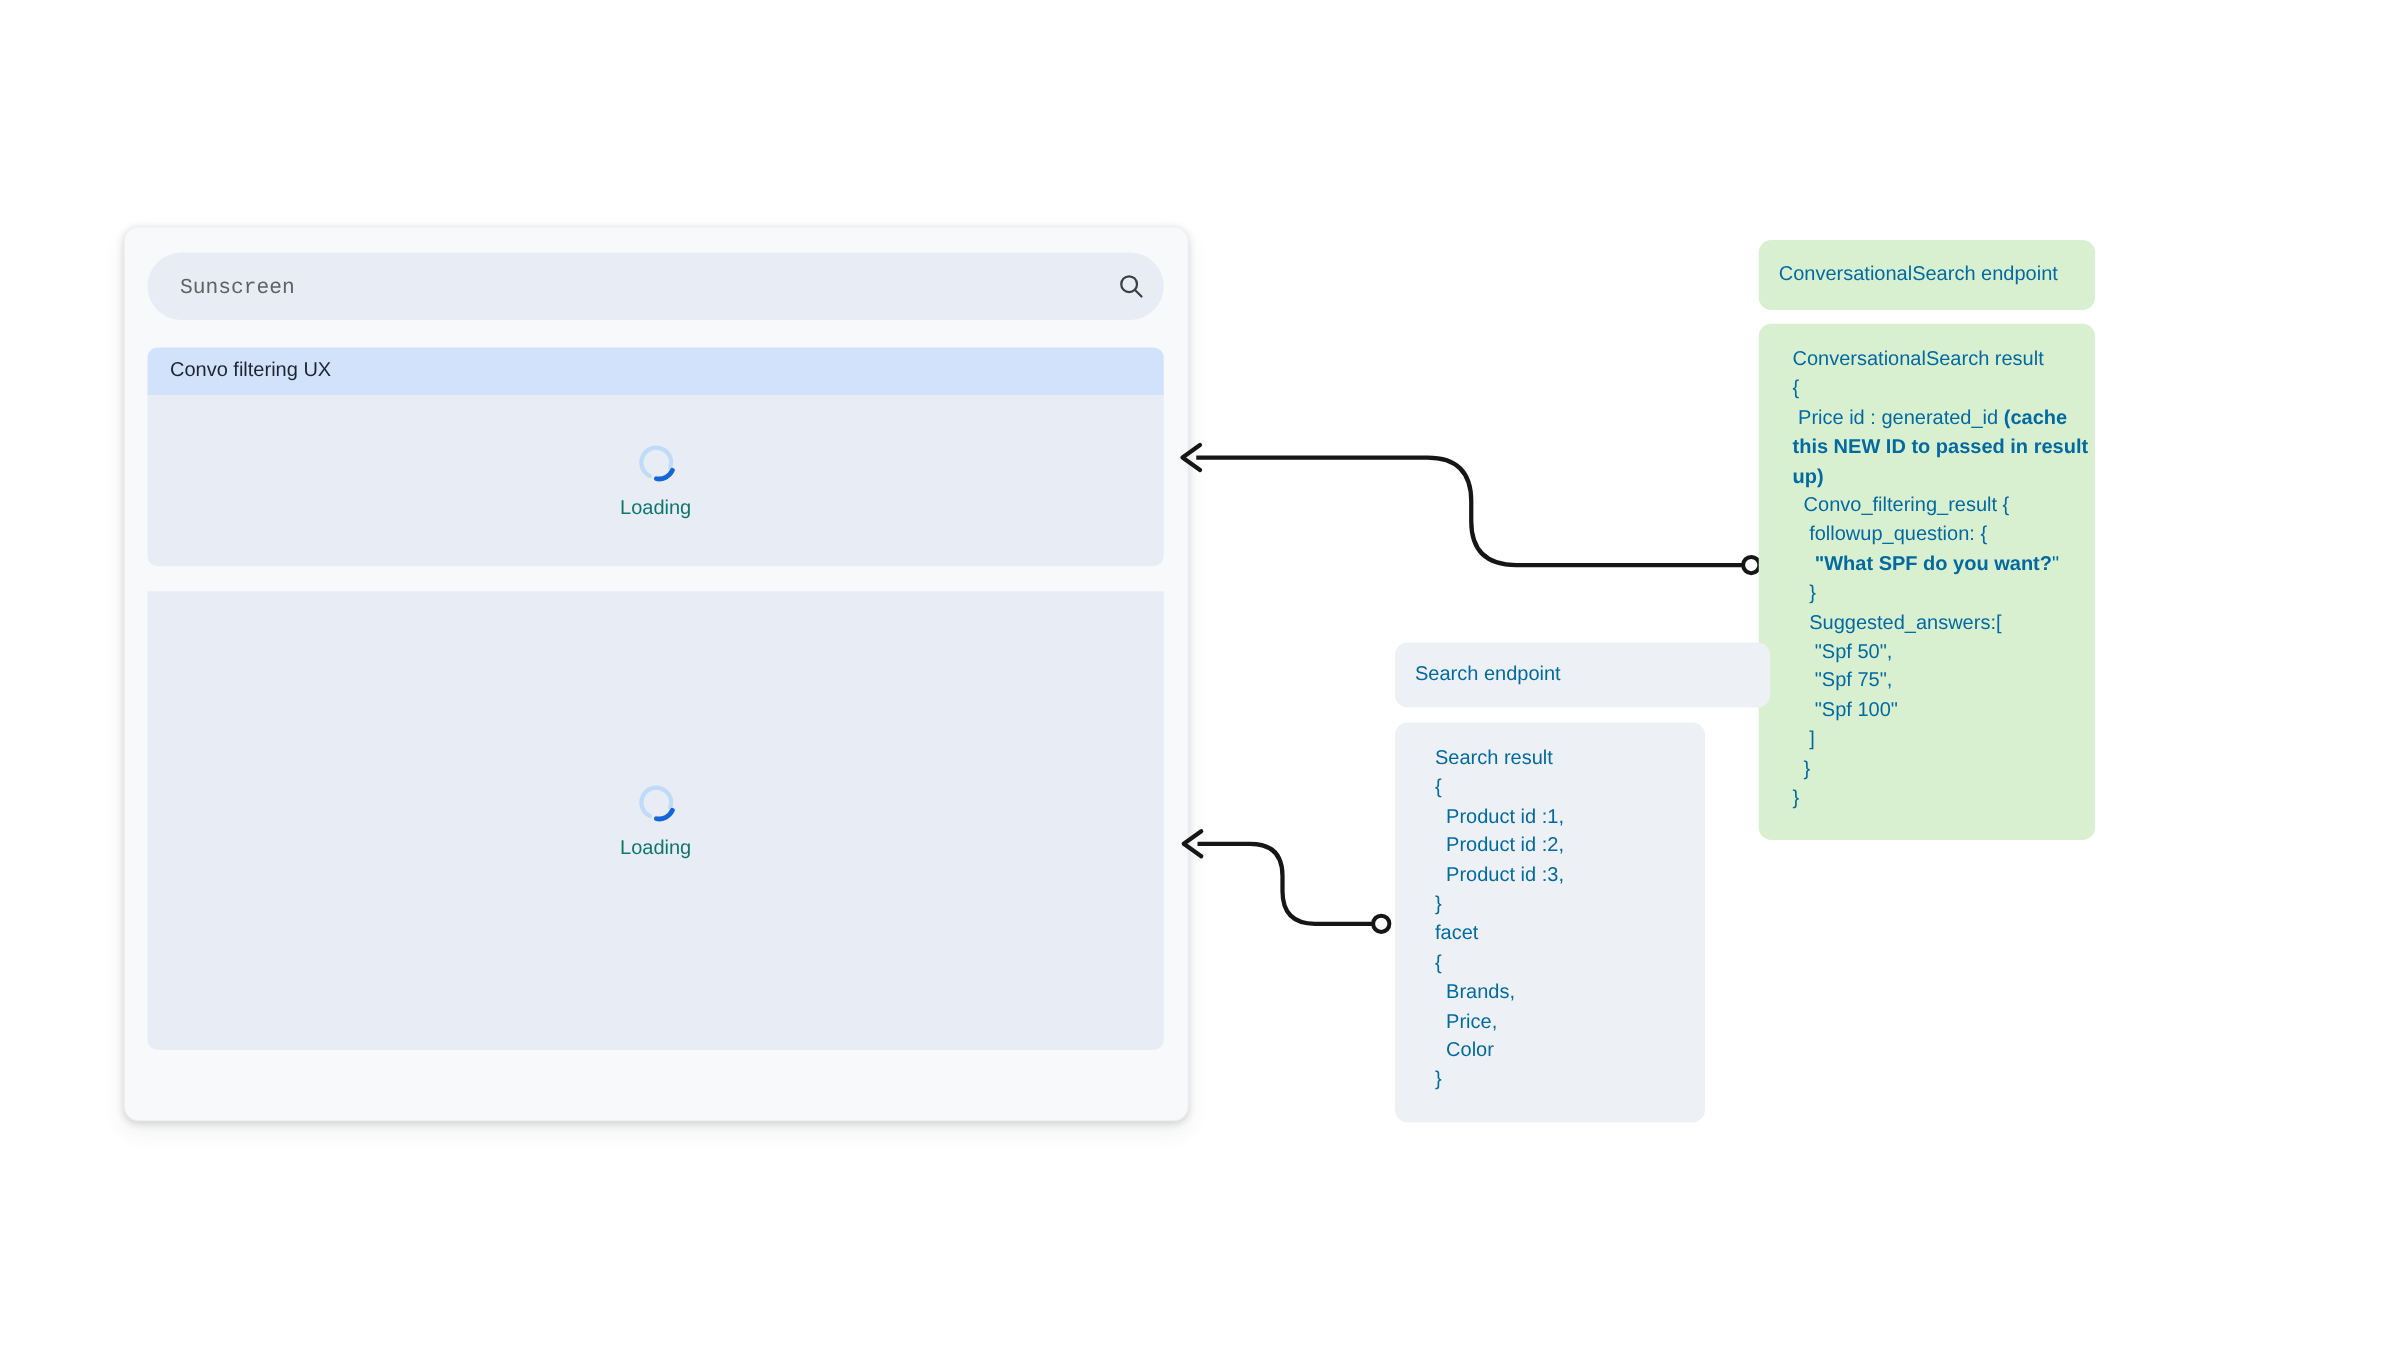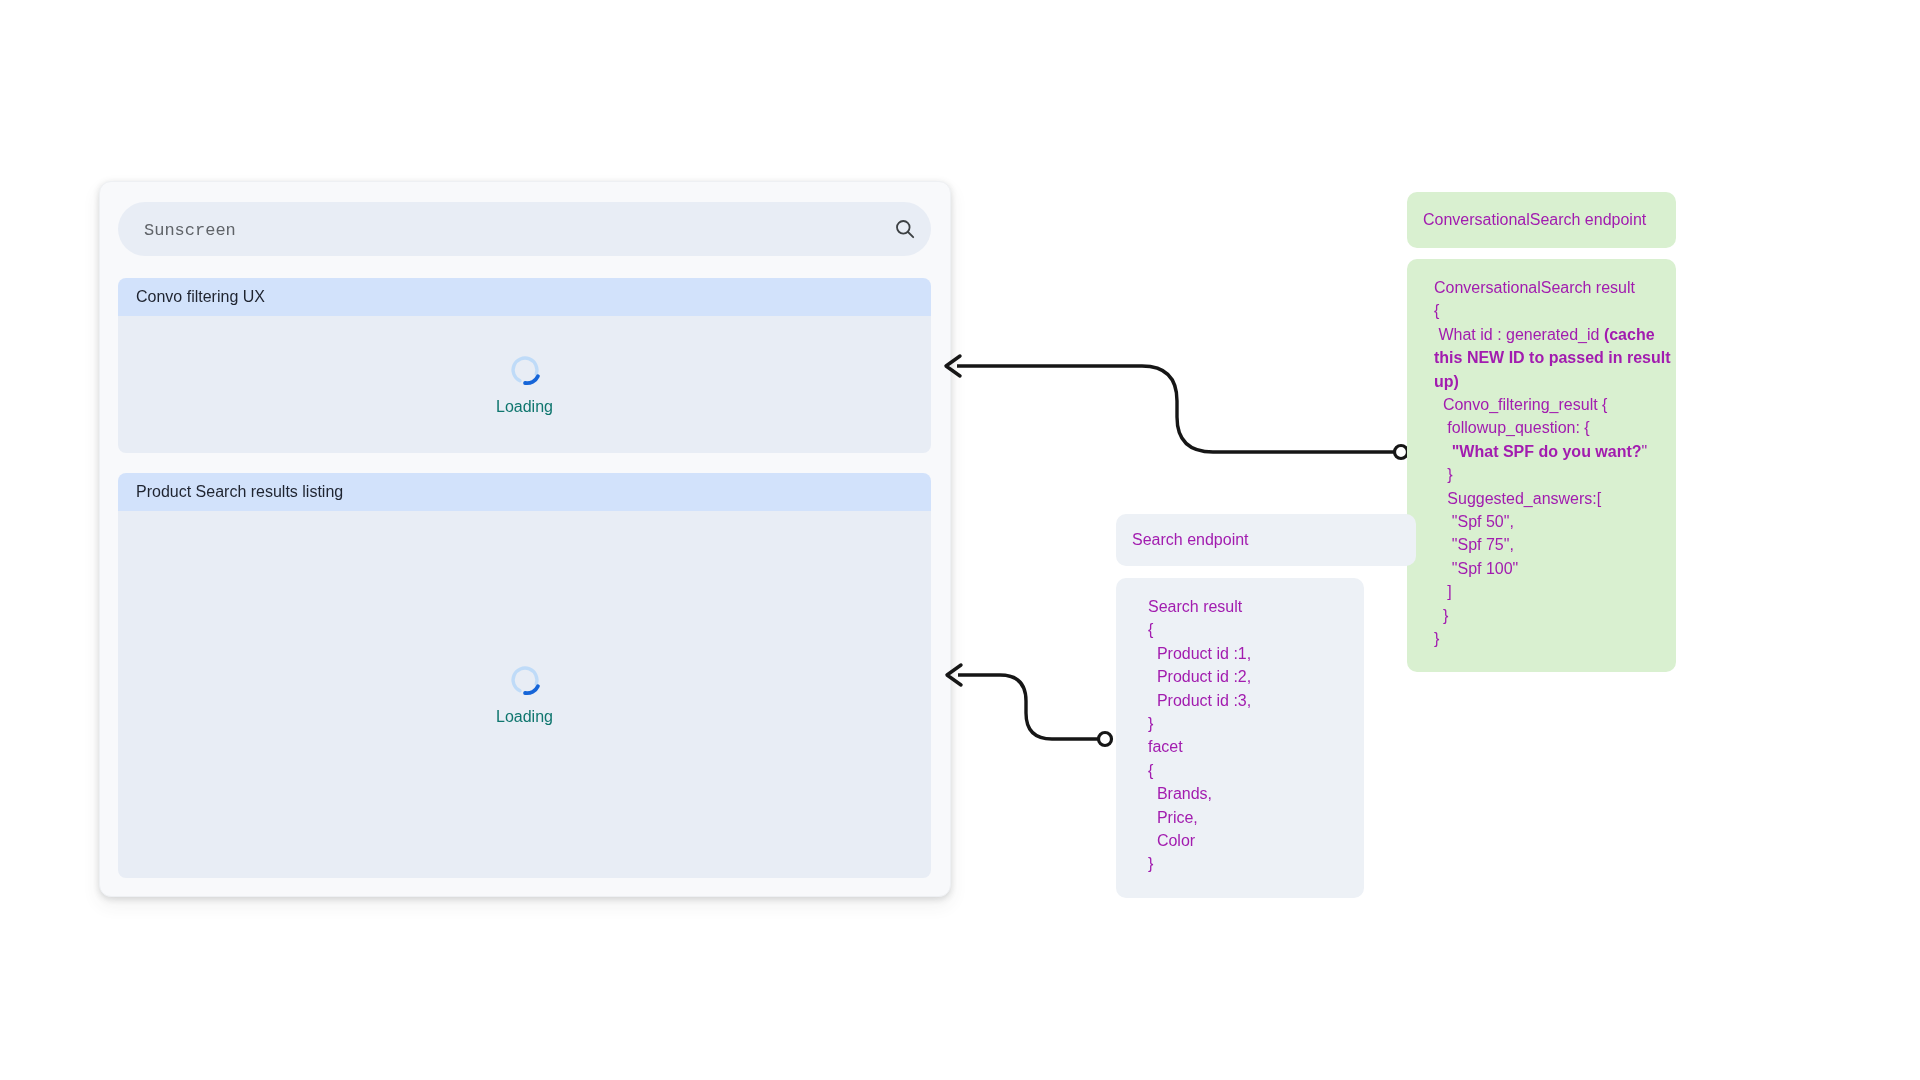--- a/index.html
+++ b/index.html
@@ -23,21 +23,21 @@
   .panel-header{height:38px;background:#d2e2fb;border-radius:8px 8px 0 0;
     display:flex;align-items:center;padding-left:18px;font-size:16px;color:#1f2430;}
   .panel-body{background:#e8edf5;border-radius:0 0 8px 8px;
     display:flex;flex-direction:column;align-items:center;justify-content:center;gap:11px;}
   .panel-1 .panel-body{height:137px;}
   .panel-2 .panel-body{height:367px;}
   .loading-label{font-size:16px;color:#0f766e;}
   .spinner{width:34px;height:34px;}
 
   
-  .note{position:absolute;border-radius:10px;box-sizing:border-box;font-size:16px;color:#a21caf;}
+  .note{position:absolute;border-radius:10px;box-sizing:border-box;font-size:16px;color:#0369a1;}
   .note.green{background:#d9f0d0;}
   .note.gray{background:#edf1f6;}
   .title-note{display:flex;align-items:center;padding-left:16px;}
   .note-conv-endpoint{left:1407px;top:192px;width:269px;height:56px;}
   .note-conv-result{left:1407px;top:259px;width:269px;height:413px;padding:17px 12px 0 27px;}
   .note-search-endpoint{left:1116px;top:514px;width:300px;height:52px;}
   .note-search-result{left:1116px;top:578px;width:248px;height:320px;padding:17px 12px 0 32px;}
   .code-line{white-space:pre;line-height:23.4px;font-size:16px;}
   .code-line .bold{font-weight:700;}
 
@@ -66,23 +66,20 @@
       <div class="panel-body">
         <svg class="spinner" viewBox="0 0 40 40">
           <path d="M 14.08 32.69 A 14 14 0 1 1 33.16 24.79" fill="none" stroke="#bfdbf8" stroke-width="4" stroke-linecap="round"></path>
           <path d="M 35.2 27.4 A 14 14 0 0 1 20.07 35.29" fill="none" stroke="#1565d8" stroke-width="4.5" stroke-linecap="round"></path>
         </svg>
         <div class="loading-label">Loading</div>
       </div>
     </div>
 
     <div class="panel panel-2">
-      <div class="panel-header">
-        <span>Product Search results listing</span>
-      </div>
       <div class="panel-body">
         <svg class="spinner" viewBox="0 0 40 40">
           <path d="M 14.08 32.69 A 14 14 0 1 1 33.16 24.79" fill="none" stroke="#bfdbf8" stroke-width="4" stroke-linecap="round"></path>
           <path d="M 35.2 27.4 A 14 14 0 0 1 20.07 35.29" fill="none" stroke="#1565d8" stroke-width="4.5" stroke-linecap="round"></path>
         </svg>
         <div class="loading-label">Loading</div>
       </div>
     </div>
 
   </section>
@@ -102,21 +99,21 @@
     </g>
   </svg>
 
   <div class="note green title-note note-conv-endpoint">
     <span>ConversationalSearch endpoint</span>
   </div>
 
   <div class="note green note-conv-result">
       <div class="code-line"><span>ConversationalSearch result</span></div>
       <div class="code-line"><span>{</span></div>
-      <div class="code-line"><span> What id : generated_id </span><span class="bold">(cache</span></div>
+      <div class="code-line"><span> Price id : generated_id </span><span class="bold">(cache</span></div>
       <div class="code-line"><span class="bold">this NEW ID to passed in result</span></div>
       <div class="code-line"><span class="bold">up)</span></div>
       <div class="code-line"><span>  Convo_filtering_result {</span></div>
       <div class="code-line"><span>   followup_question: {</span></div>
       <div class="code-line"><span>    </span><span class="bold">"What SPF do you want?</span><span>"</span></div>
       <div class="code-line"><span>   }</span></div>
       <div class="code-line"><span>   Suggested_answers:[</span></div>
       <div class="code-line"><span>    "Spf 50",</span></div>
       <div class="code-line"><span>    "Spf 75",</span></div>
       <div class="code-line"><span>    "Spf 100"</span></div>

